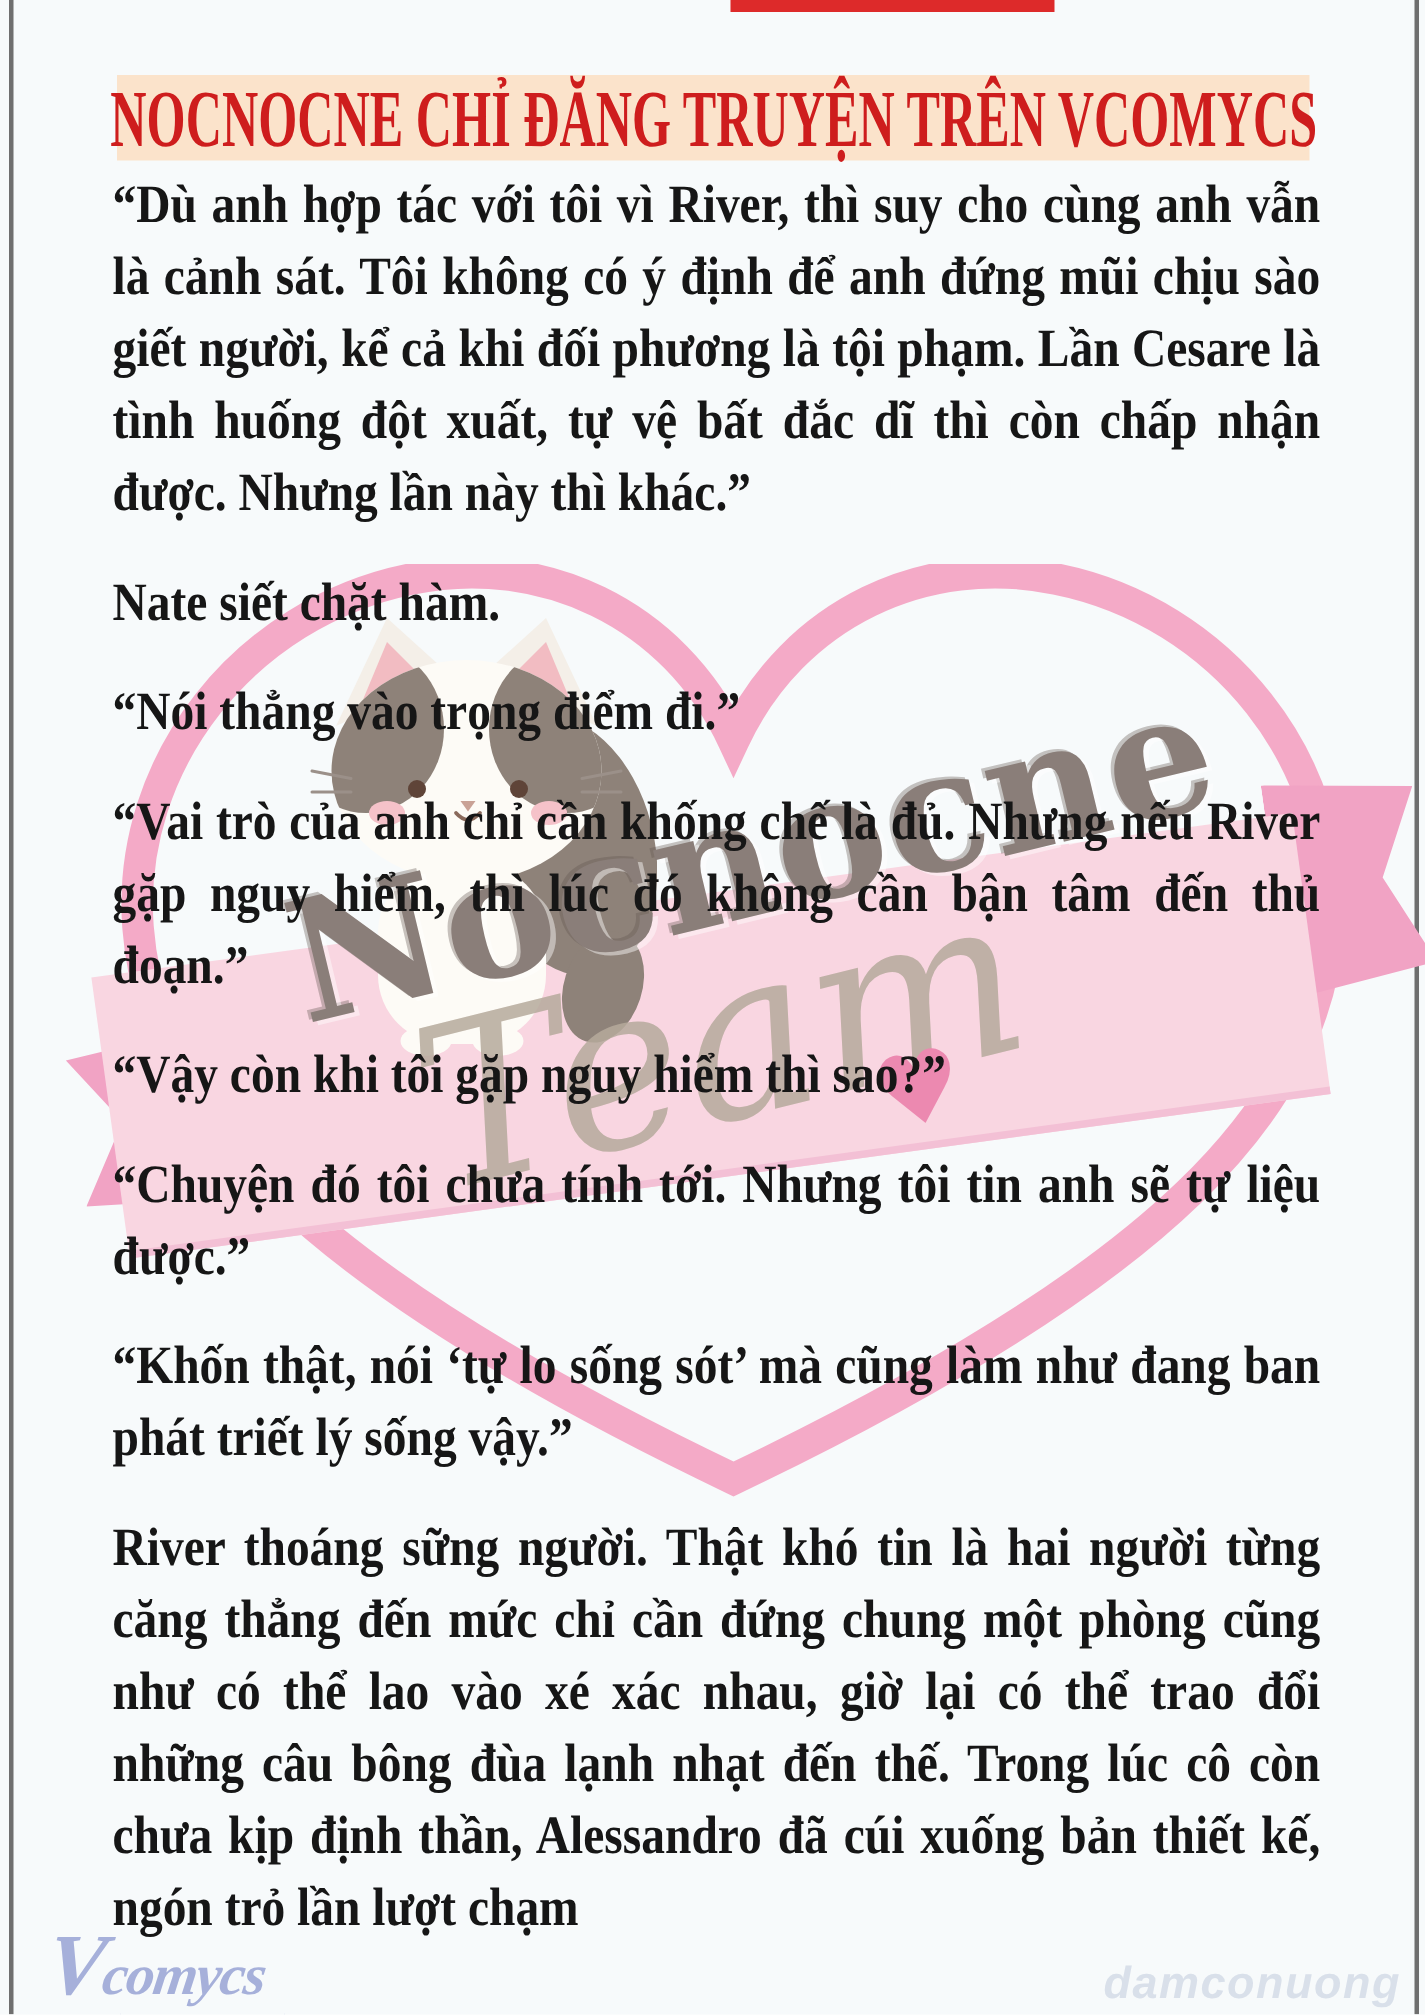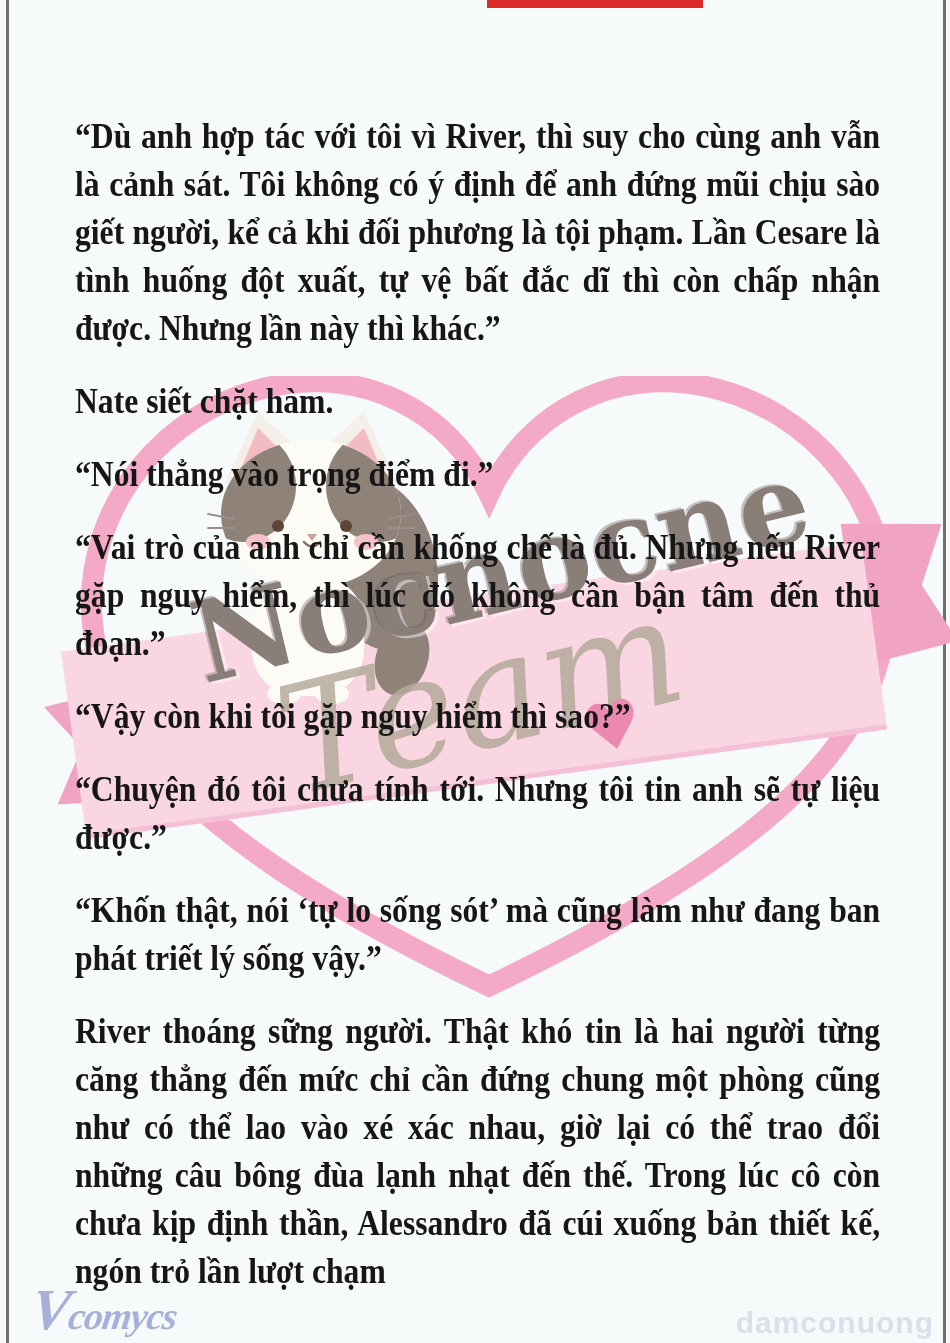--- a/index.html
+++ b/index.html
@@ -87,21 +87,21 @@
   }
   .vcomycs .logo-text{display:block;transform:skewX(-8deg);}
   .vcomycs .logo-text::first-letter{font-size:58px;}
   .vcomycs .flourish{
     display:block;width:110px;height:14px;margin:-6px 0 0 48px;
     border-bottom:3px solid #b4bde0;border-radius:0 0 100% 100%/0 0 24px 24px;
   }
   .damconuong{
     position:absolute;z-index:3;right:16px;top:1306px;
     font-family:"Liberation Sans",sans-serif;font-weight:bold;
-    font-size:30px;color:#d9e0ea;letter-spacing:1px;
+    font-size:30px;color:#d9e0ea;letter-spacing:1px;font-style:italic;
   }
 </style>
 </head>
 <body>
 
 <div class="page">
 
   <div class="side-border left"></div>
   <div class="side-border right"></div>
   <div class="top-red-bar"></div>
@@ -154,20 +154,23 @@
       <line x1="2" y1="122" x2="28" y2="122"></line>
       <line x1="182" y1="113" x2="208" y2="108"></line>
       <line x1="182" y1="122" x2="208" y2="122"></line>
     </g>
   </svg>
 
   <div class="wm wm-name">Nocnocne</div>
   <div class="wm wm-team">Team</div>
   <div class="wm wm-mini-heart">♥</div>
 
+  <div class="header-band">
+    <span class="hd-text">NOCNOCNE CHỈ ĐĂNG TRUYỆN TRÊN VCOMYCS</span>
+  </div>
 
   <div class="body-text">
     <p>“Dù anh hợp tác với tôi vì River, thì suy cho cùng anh vẫn là cảnh sát. Tôi không có ý định để anh đứng mũi chịu sào giết người, kể cả khi đối phương là tội phạm. Lần Cesare là tình huống đột xuất, tự vệ bất đắc dĩ thì còn chấp nhận được. Nhưng lần này thì khác.”</p>
     <p>Nate siết chặt hàm.</p>
     <p>“Nói thẳng vào trọng điểm đi.”</p>
     <p>“Vai trò của anh chỉ cần khống chế là đủ. Nhưng nếu River gặp nguy hiểm, thì lúc đó không cần bận tâm đến thủ đoạn.”</p>
     <p>“Vậy còn khi tôi gặp nguy hiểm thì sao?”</p>
     <p>“Chuyện đó tôi chưa tính tới. Nhưng tôi tin anh sẽ tự liệu được.”</p>
     <p>“Khốn thật, nói ‘tự lo sống sót’ mà cũng làm như đang ban phát triết lý sống vậy.”</p>
     <p>River thoáng sững người. Thật khó tin là hai người từng căng thẳng đến mức chỉ cần đứng chung một phòng cũng như có thể lao vào xé xác nhau, giờ lại có thể trao đổi những câu bông đùa lạnh nhạt đến thế. Trong lúc cô còn chưa kịp định thần, Alessandro đã cúi xuống bản thiết kế, ngón trỏ lần lượt chạm</p>

